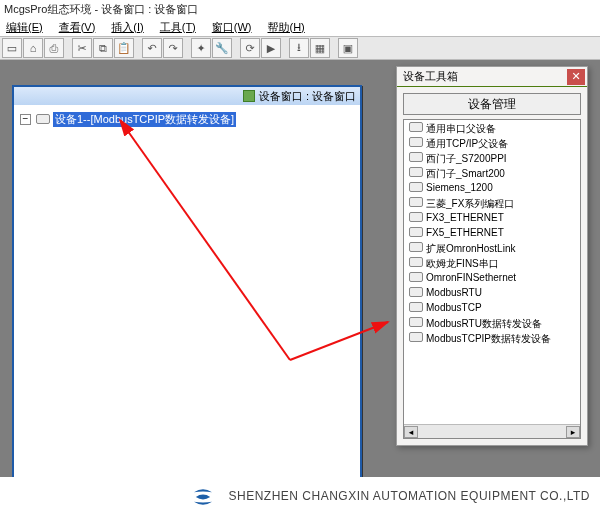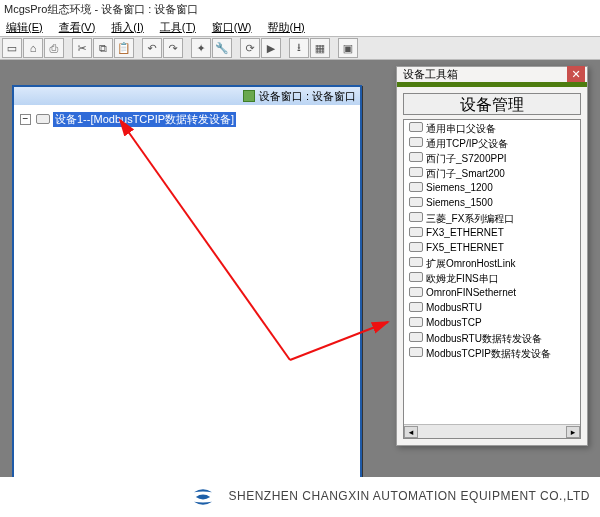--- a/index.html
+++ b/index.html
@@ -32,26 +32,26 @@
   .childwin-body { padding:6px; }
   .tree-row { display:flex; align-items:center; font-size:11px; height:16px; }
   .tree-toggle { width:11px; height:11px; border:1px solid #888; display:flex; align-items:center;
                  justify-content:center; font-size:10px; line-height:1; margin-right:2px; }
   .dev-icon { width:14px; height:10px; background:#eee; border:1px solid #888; border-radius:2px; margin:0 3px; }
   .tree-label-sel { background:#2f6bd8; color:#fff; padding:0 2px; }
 
   
   .toolbox { position:absolute; right:12px; top:6px; width:192px; background:#f4f3f2;
              border:1px solid #9c9c9c; box-shadow:2px 2px 6px rgba(0,0,0,.3); }
-  .toolbox-title { height:20px; display:flex; align-items:flex-end; justify-content:space-between;
-                   background:#f4f3f2; border-bottom:5px solid #4d7c0f; padding:0 2px 0 6px; font-size:11px; }
+  .toolbox-title { height:20px; display:flex; align-items:center; justify-content:space-between;
+                   background:#f4f3f2; border-bottom:1px solid #4d7c0f; padding:0 2px 0 6px; font-size:11px; }
   .close-btn { width:18px; height:16px; background:#c94f4c; color:#fff; display:flex;
                align-items:center; justify-content:center; font-size:11px; line-height:1; cursor:pointer; }
   .toolbox-body { padding:6px; background:#f4f3f2; }
-  .manage-btn { width:100%; height:22px; border:1px solid #888; background:#efefef; font-size:16px;
+  .manage-btn { width:100%; height:22px; border:1px solid #888; background:#efefef; font-size:12px;
                 margin-bottom:4px; cursor:pointer; }
   .dev-list { border:1px solid #888; background:#fff; height:320px; overflow:hidden; position:relative; }
   .dev-list-inner { padding:2px 2px; }
   .dev-item { display:flex; align-items:flex-start; height:15px; font-size:10px; color:#000; white-space:nowrap; }
   .dev-item .dev-icon { flex-shrink:0; }
   .dev-list .hscroll { position:absolute; left:0; right:0; bottom:0; height:14px; background:#e8e8e8;
                        border-top:1px solid #bbb; display:flex; justify-content:space-between; align-items:center; }
   .hscroll .arr { width:14px; height:12px; border:1px solid #999; background:#ddd; font-size:9px;
                   display:flex; align-items:center; justify-content:center; }
 
@@ -146,24 +146,20 @@
               <div class="dev-item">
                 <span class="dev-icon"></span>
                 <span>西门子_Smart200</span>
               </div>
               <div class="dev-item">
                 <span class="dev-icon"></span>
                 <span>Siemens_1200</span>
               </div>
               <div class="dev-item">
                 <span class="dev-icon"></span>
-                <span>Siemens_1500</span>
-              </div>
-              <div class="dev-item">
-                <span class="dev-icon"></span>
                 <span>三菱_FX系列编程口</span>
               </div>
               <div class="dev-item">
                 <span class="dev-icon"></span>
                 <span>FX3_ETHERNET</span>
               </div>
               <div class="dev-item">
                 <span class="dev-icon"></span>
                 <span>FX5_ETHERNET</span>
               </div>

